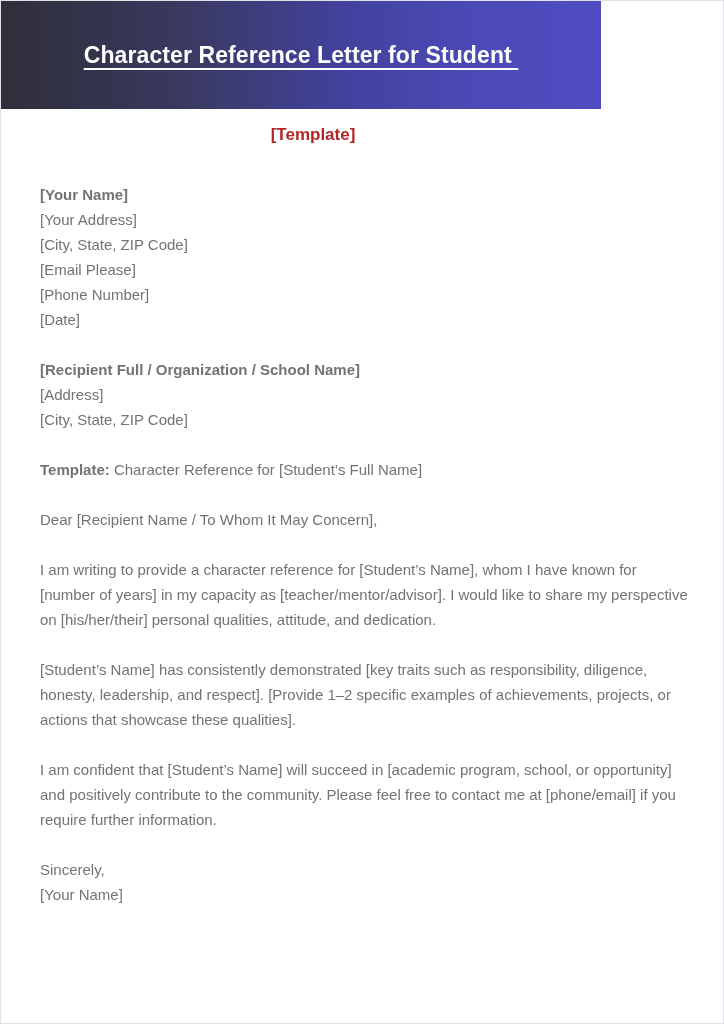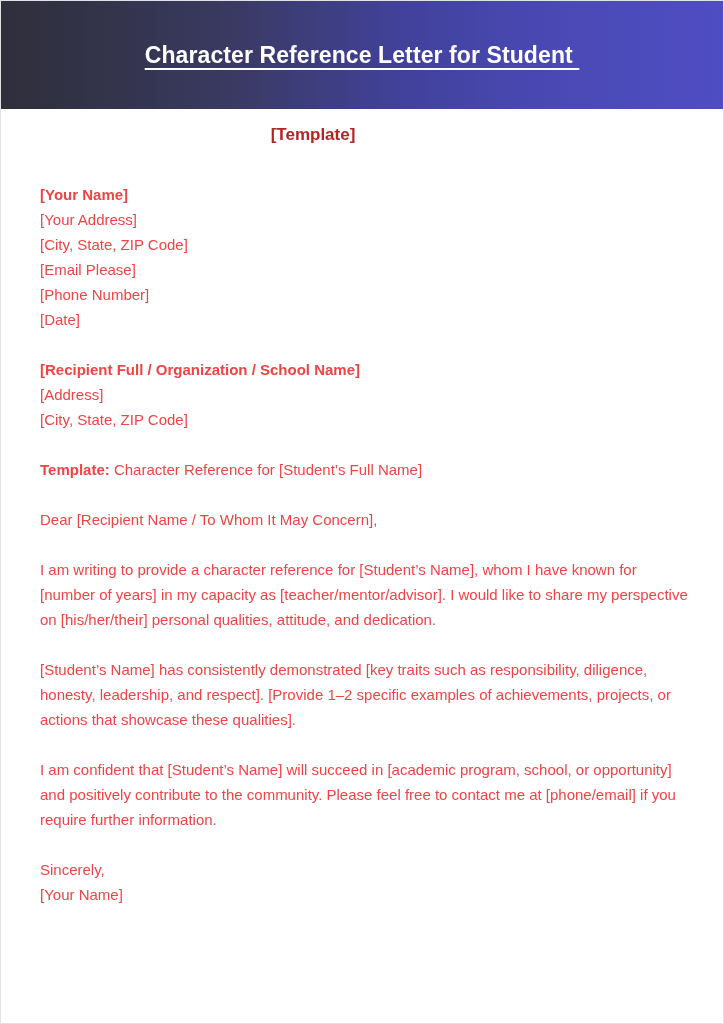--- a/index.html
+++ b/index.html
@@ -22,21 +22,21 @@
     background: #ffffff;
     border: 1px solid #e2e2e6;
     overflow: hidden;
   }
 
   
   .header-band {
     position: absolute;
     top: 0;
     left: 0;
-    width: 722px;
+    width: 600px;
     height: 108px;
     background: linear-gradient(
         to right,
         #2f2f3c 0%,
         #33334a 14%,
         #3a3a63 32%,
         #41419a 55%,
         #4a49b4 76%,
         #4f4dc2 100%);
     display: flex;
@@ -70,21 +70,21 @@
     font-size: 17px;
     font-weight: bold;
   }
 
   
   .letter {
     position: absolute;
     top: 181px;
     left: 39px;
     width: 648px;
-    color: #ef4444;
+    color: #737373;
     font-size: 15px;
     line-height: 25px;
   }
 
   .block { margin-bottom: 25px; }
   .block.tight { margin-bottom: 0; }
 
   .line { white-space: pre-wrap; }
   .line.bold { font-weight: bold; }
 

